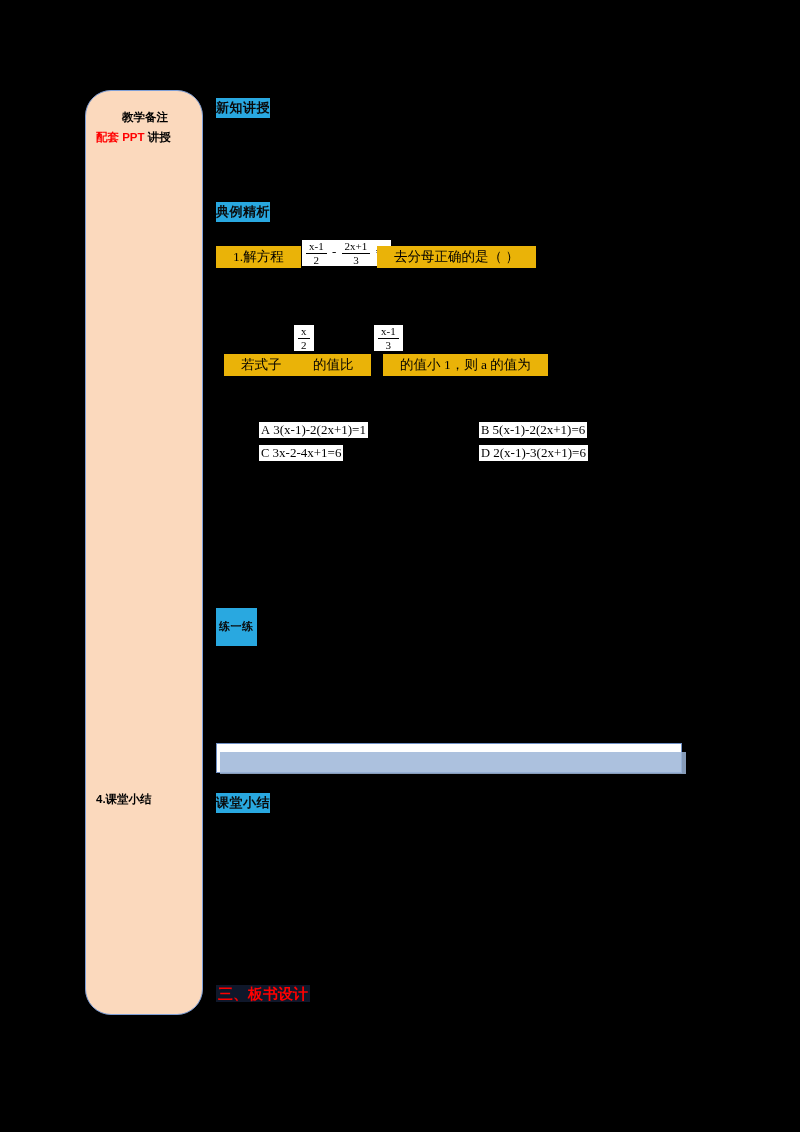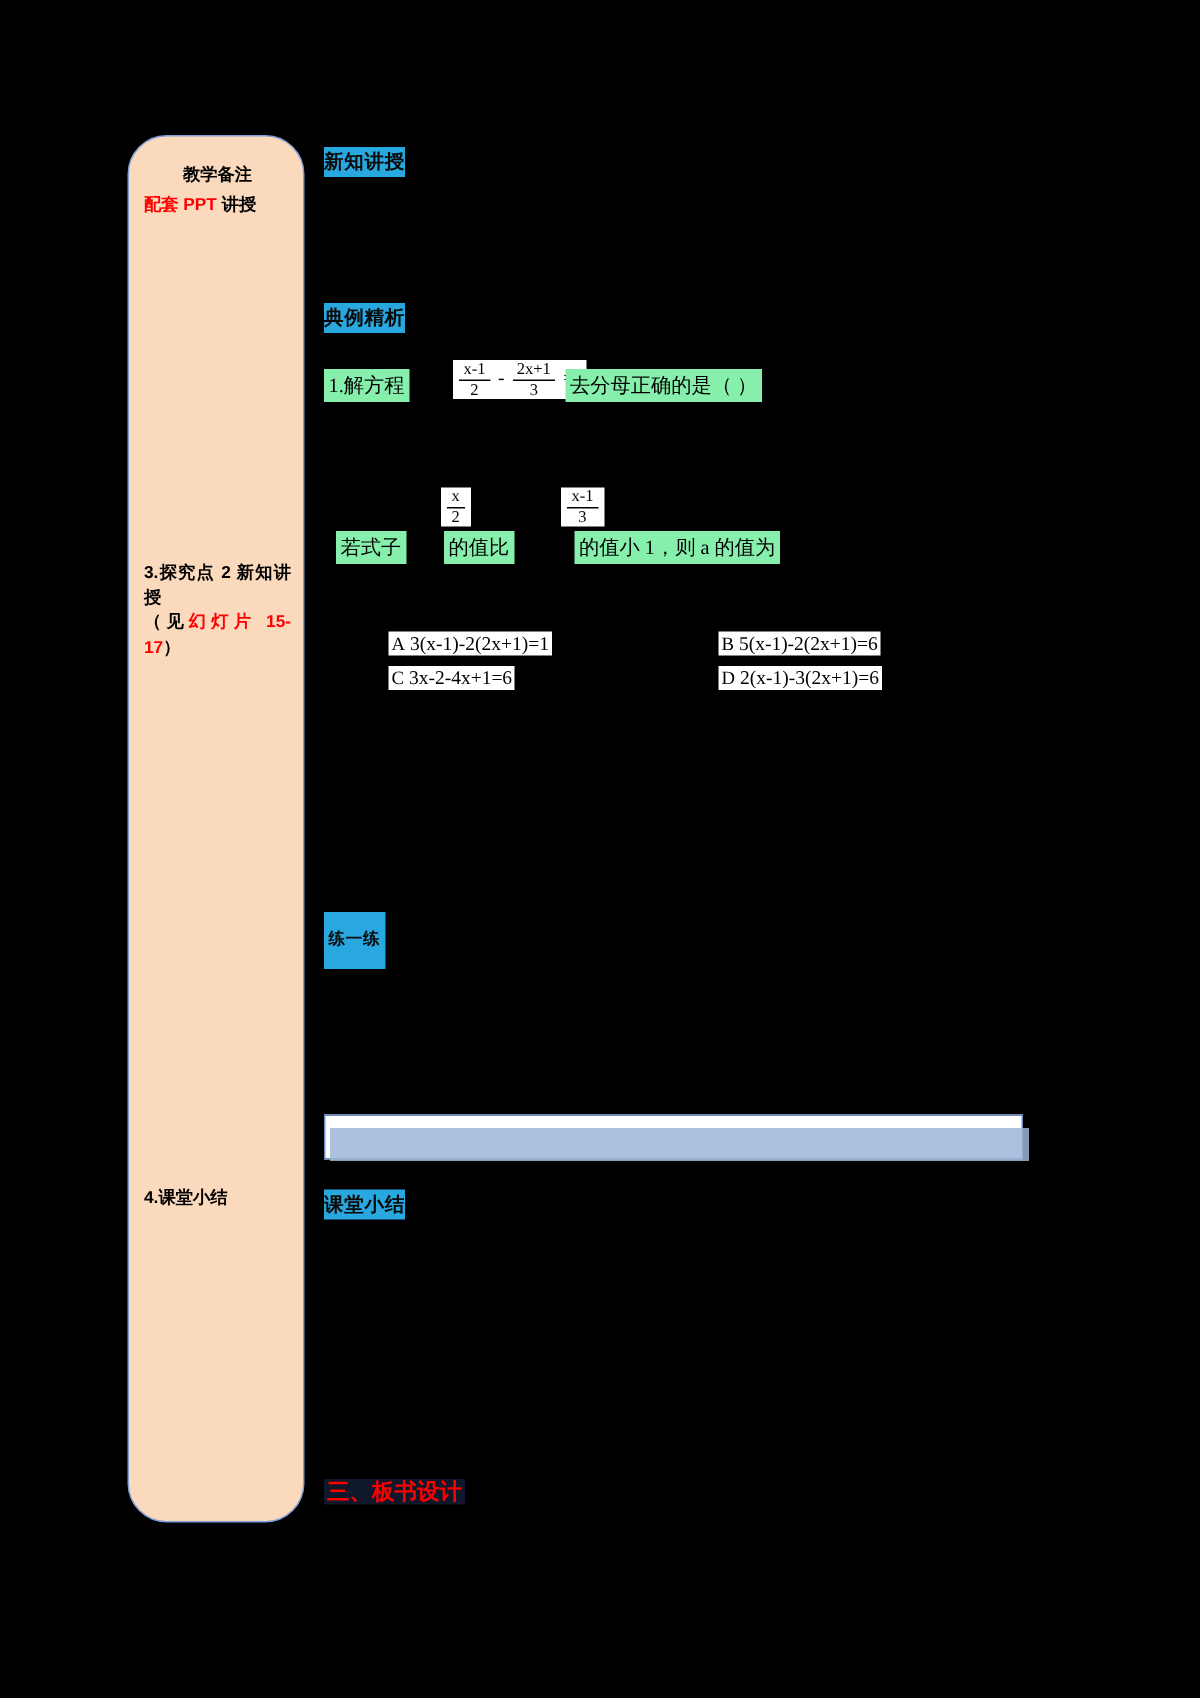--- a/index.html
+++ b/index.html
@@ -66,25 +66,25 @@
     font-size: 13px;
     letter-spacing: 0.5px;
     padding: 2px 0;
     line-height: 1.25;
   }
   .hl-blue.small { font-size: 11px; padding: 12px 3px; }
 
   .blk { position: absolute; }
 
   .txtline {
-    background: #86efac;
+    background: #eab308;
     color: #000;
     font-size: 13.5px;
     line-height: 1.5;
-    padding: 1px 3px;
+    padding: 1px 17px;
     display: inline-block;
     white-space: nowrap;
   }
 
   .mathwhite {
     background: #ffffff;
     color: #000;
     display: inline-block;
     padding: 0 2px;
     font-size: 13px;
@@ -154,24 +154,20 @@
 <body>
 
 <div class="page">
 
   <div class="sidebar">
     <div class="sb-block sb-note-title">教学备注</div>
     <div class="sb-block sb-note-body">
       <span class="red">配套 PPT</span><span> 讲授</span>
     </div>
 
-    <div class="sb-block sb-b3">
-      <span>3.探究点 2 新知讲授</span><br>
-      <span>（见</span><span class="red">幻灯片 15-17</span><span>）</span>
-    </div>
 
     <div class="sb-block sb-b4">4.课堂小结</div>
   </div>
 
   <div class="blk" style="left:216px; top:98px;">
     <span class="hl-blue">新知讲授</span>
   </div>
 
   <div class="blk" style="left:216px; top:202px;">
     <span class="hl-blue">典例精析</span>

